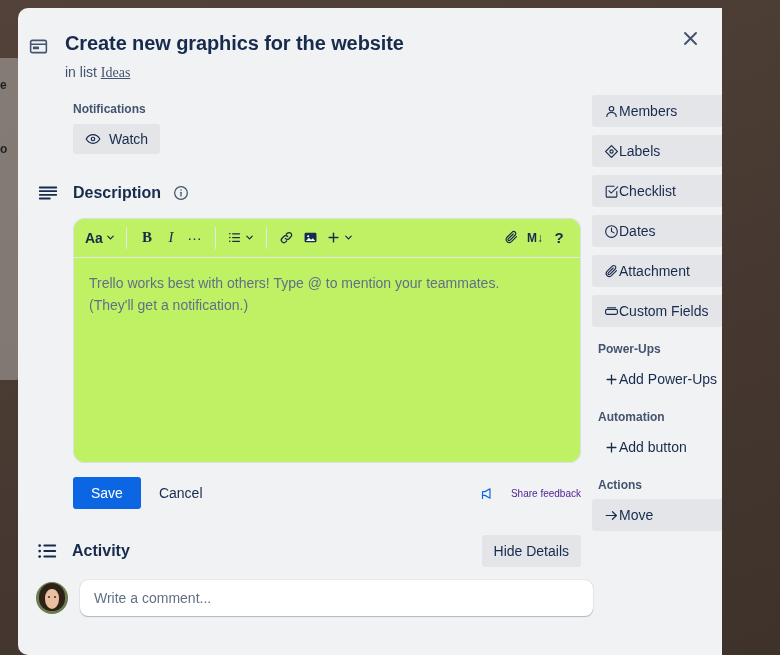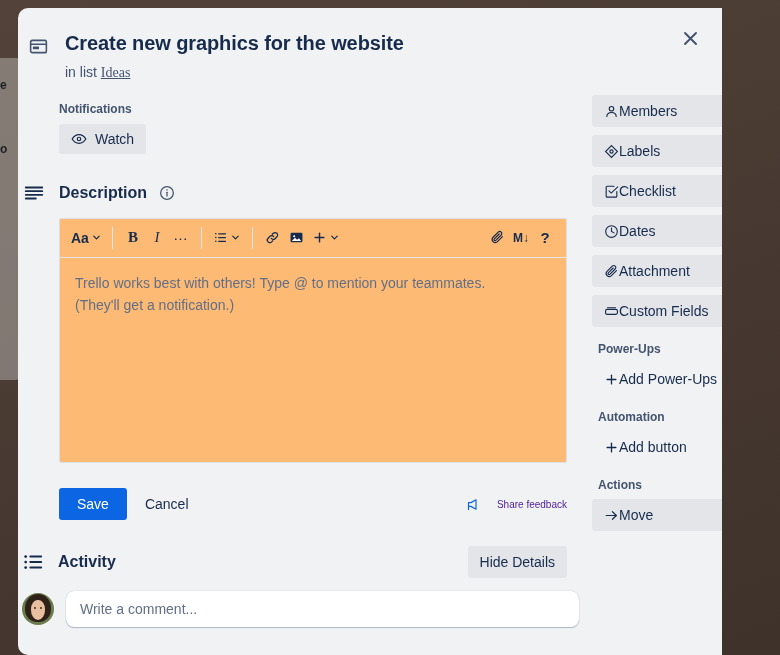--- a/index.html
+++ b/index.html
@@ -58,21 +58,21 @@
   }
   .in-list {
     font-size: 14px; color: #44546f; margin-top: 6px; line-height: 20px;
   }
   .in-list a {
     color: #44546f; text-decoration: underline; cursor: pointer; font-family: Liberation Serif, serif;
   }
 
   
   .body { display: flex; padding: 0; margin-top: 12px; }
-  .main-col { width: 566px; flex: 0 0 566px; padding-left: 4px; }
+  .main-col { width: 566px; flex: 0 0 566px; padding-left: 18px; }
   .side-col { width: 186px; flex: 0 0 186px; padding-left: 8px; }
 
   
   .notif { margin-left: 37px; margin-top: 6px; }
   .section-mini-label {
     font-size: 12px; font-weight: 700; color: #44546f;
     line-height: 16px; margin-bottom: 7px;
   }
   .watch-btn {
     display: inline-flex; align-items: center; gap: 8px;
@@ -88,21 +88,21 @@
     margin-top: 28px; padding-left: 1px;
   }
   .desc-head .sec-icon { width: 24px; flex: 0 0 24px; }
   .desc-title {
     font-size: 16px; font-weight: 700; color: #172b4d; line-height: 20px;
   }
   .info-icon { cursor: pointer; display: flex; align-items: center; }
 
   .editor {
     margin-left: 37px; margin-top: 14px;
-    background: #fdba74; border-radius: 3px;
+    background: #bef264; border-radius: 12px;
     box-shadow: inset 0 0 0 1px #dcdfe4;
     width: 508px; height: 245px;
     display: flex; flex-direction: column;
   }
   .toolbar {
     height: 40px; display: flex; align-items: center;
     padding: 0 10px; border-bottom: 1px solid #e4e6ea;
     justify-content: space-between;
   }
   .tb-group { display: flex; align-items: center; }
@@ -121,21 +121,21 @@
   .tb-btn.help { font-size: 15px; font-weight: 600; }
   .tb-sep { width: 1px; height: 22px; background: #e4e6ea; margin: 0 8px; }
   .editor-area {
     flex: 1; padding: 14px 16px;
   }
   .placeholder {
     font-size: 14px; color: #626f86; line-height: 22px;
   }
 
   .actions-row {
-    margin-left: 37px; margin-top: 25px; width: 508px;
+    margin-left: 37px; margin-top: 14px; width: 508px;
     display: flex; align-items: center; justify-content: flex-end;
   }
   .save-btn {
     background: #0c66e4; color: #fff; border: none;
     border-radius: 3px; padding: 8px 18px; font-size: 14px;
     font-weight: 500; cursor: pointer;
     font-family: "Liberation Sans", sans-serif;
   }
   .cancel-btn {
     background: transparent; border: none; color: #172b4d;

